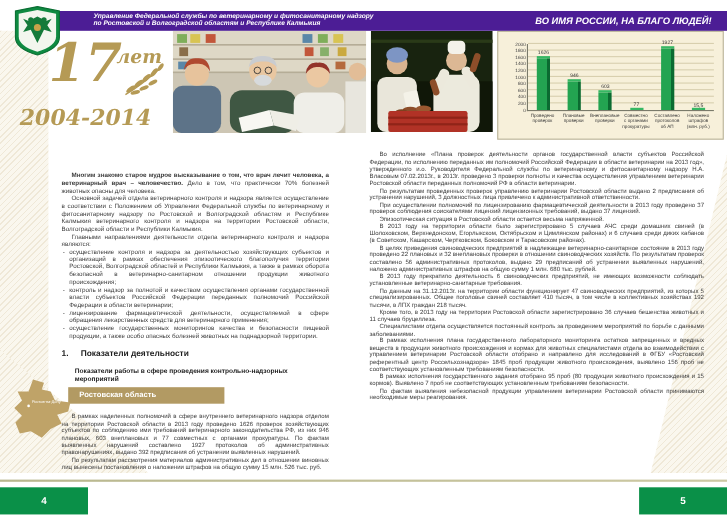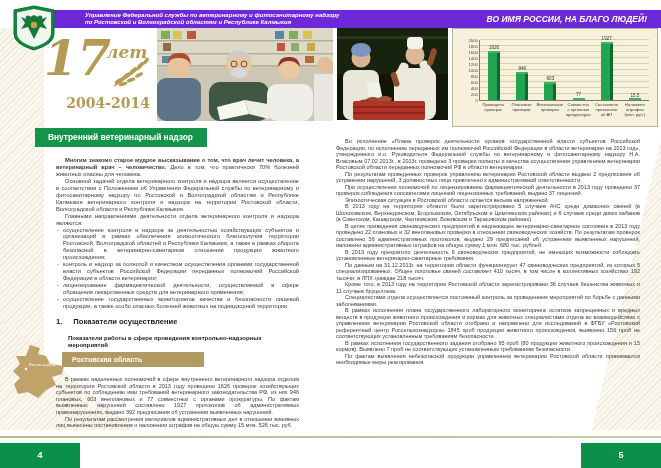--- a/index.html
+++ b/index.html
@@ -8,37 +8,37 @@
 
   
   .hatch{background:repeating-linear-gradient(135deg,#efe8d7 0 1px,#faf7ee 1px 4px);}
   .strip-left{position:absolute;left:0;top:28px;width:44px;height:384px;border-bottom-right-radius:38px;}
   .wedge-left{position:absolute;left:0;top:318px;width:135px;height:112px;
               clip-path:polygon(0 0,100% 100%,0 100%);}
   .wedge-right{position:absolute;left:582px;top:140px;width:79px;height:290px;
                clip-path:polygon(100% 0,100% 100%,12% 100%);z-index:0;}
 
   
-  .band{position:absolute;left:30px;top:10px;right:0;height:18px;background:#6d28d9;z-index:2;}
+  .band{position:absolute;left:30px;top:10px;right:0;height:18px;background:#4c1d95;z-index:2;}
   .band .org{position:absolute;left:55px;top:2px;color:#ffffff;font-style:italic;font-weight:bold;
              font-size:6px;line-height:7px;}
   .band .slogan{position:absolute;right:14px;top:4px;color:#ffffff;font-style:italic;font-weight:bold;
                 font-size:8.5px;}
 
   
   .emblem{position:absolute;left:13px;top:5px;width:42px;height:46px;z-index:3;}
   .logo{position:absolute;left:18px;top:40px;width:132px;height:78px;color:#b59a55;z-index:3;
         font-family:"DejaVu Serif","Liberation Serif",serif;}
   .logo .num{position:absolute;left:26px;top:-6px;font-size:48px;font-style:italic;font-weight:bold;line-height:1;}
   .logo .word{position:absolute;left:88px;top:2px;font-size:17px;font-style:italic;font-weight:bold;}
   .logo .laurel{position:absolute;left:92px;top:16px;width:42px;height:32px;}
   .logo .org-name{position:absolute;left:0;top:45px;width:132px;text-align:center;
                   font-size:8.6px;letter-spacing:.2px;white-space:nowrap;}
-  .logo .period{position:absolute;left:0;top:55px;width:132px;text-align:right;
-                font-size:14px;font-weight:bold;}
+  .logo .period{position:absolute;left:0;top:55px;width:132px;text-align:left;
+                font-size:20px;font-style:italic;font-weight:bold;}
 
   
   .photo1{position:absolute;left:157px;top:28px;width:176px;height:93px;overflow:hidden;}
   .photo2{position:absolute;left:337px;top:28px;width:111px;height:92px;overflow:hidden;}
   .photo1 svg,.photo2 svg{display:block;}
 
   
   .chart{position:absolute;left:452px;top:28px;width:206px;height:99px;background:#f7f0da;
          border:1px solid #b9b39a;box-sizing:border-box;}
   .plot{position:absolute;left:26px;right:8px;top:11px;bottom:25px;border-left:1px solid #7a7a6a;
@@ -256,33 +256,32 @@
     <div class="xlabels">
         <div class="xcell">Проведено<br>проверок</div>
         <div class="xcell">Плановые<br>проверки</div>
         <div class="xcell">Внеплановые<br>проверки</div>
         <div class="xcell">Совместно<br>с органами<br>прокуратуры</div>
         <div class="xcell">Составлено<br>протоколов<br>об АП</div>
         <div class="xcell">Наложено<br>штрафов<br>(млн. руб.)</div>
       </div>
   </div>
 
-  <div class="h-box">Внутренний ветеринарный надзор</div>
 
   <div class="lcol">
     <p><b>Многим знакомо старое мудрое высказывание о том, что врач лечит человека, а ветеринарный врач – человечество.</b><span> Дело в том, что практически 70% болезней животных опасны для человека.</span></p>
     <p>Основной задачей отдела ветеринарного контроля и надзора является осуществление в соответствии с Положением об Управлении Федеральной службы по ветеринарному и фитосанитарному надзору по Ростовской и Волгоградской областям и Республике Калмыкия ветеринарного контроля и надзора на территории Ростовской области, Волгоградской области и Республики Калмыкия.</p>
     <p>Главными направлениями деятельности отдела ветеринарного контроля и надзора являются:</p>
     <div class="bullet"><span>осуществление контроля и надзора за деятельностью хозяйствующих субъектов и организаций в рамках обеспечения эпизоотического благополучия территории Ростовской, Волгоградской областей и Республики Калмыкия, а также в рамках оборота безопасной в ветеринарно-санитарном отношении продукции животного происхождения;</span></div>
     <div class="bullet"><span>контроль и надзор за полнотой и качеством осуществления органами государственной власти субъектов Российской Федерации переданных полномочий Российской Федерации в области ветеринарии;</span></div>
     <div class="bullet"><span>лицензирование фармацевтической деятельности, осуществляемой в сфере обращения лекарственных средств для ветеринарного применения;</span></div>
     <div class="bullet"><span>осуществление государственных мониторингов качества и безопасности пищевой продукции, а также особо опасных болезней животных на поднадзорной территории.</span></div>
     <div class="h1num">
       <span>1.</span>
-      <span>Показатели осуществление</span>
+      <span>Показатели деятельности</span>
     </div>
     <div class="subhead">Показатели работы в сфере проведения контрольно-надзорных мероприятий</div>
   </div>
 
   <div class="region-banner">Ростовская область</div>
   <div class="region-map">
     <svg viewBox="0 0 52 55" width="52" height="55">
       <path d="M18 1 L28 4 L26 10 L34 12 L38 20 L52 22 L50 30 L40 33 L44 41 L34 46 L26 54 L16 48 L6 50 L2 40 L8 34 L1 27 L8 20 L4 12 L14 12 Z" fill="#bfa368"></path>
       <circle cx="14" cy="25" r="1.2" fill="#ffffff"></circle>
       <text x="17" y="22" font-size="3.6" fill="#ffffff" font-family="Liberation Sans, sans-serif">Ростов-на-Дону</text>

